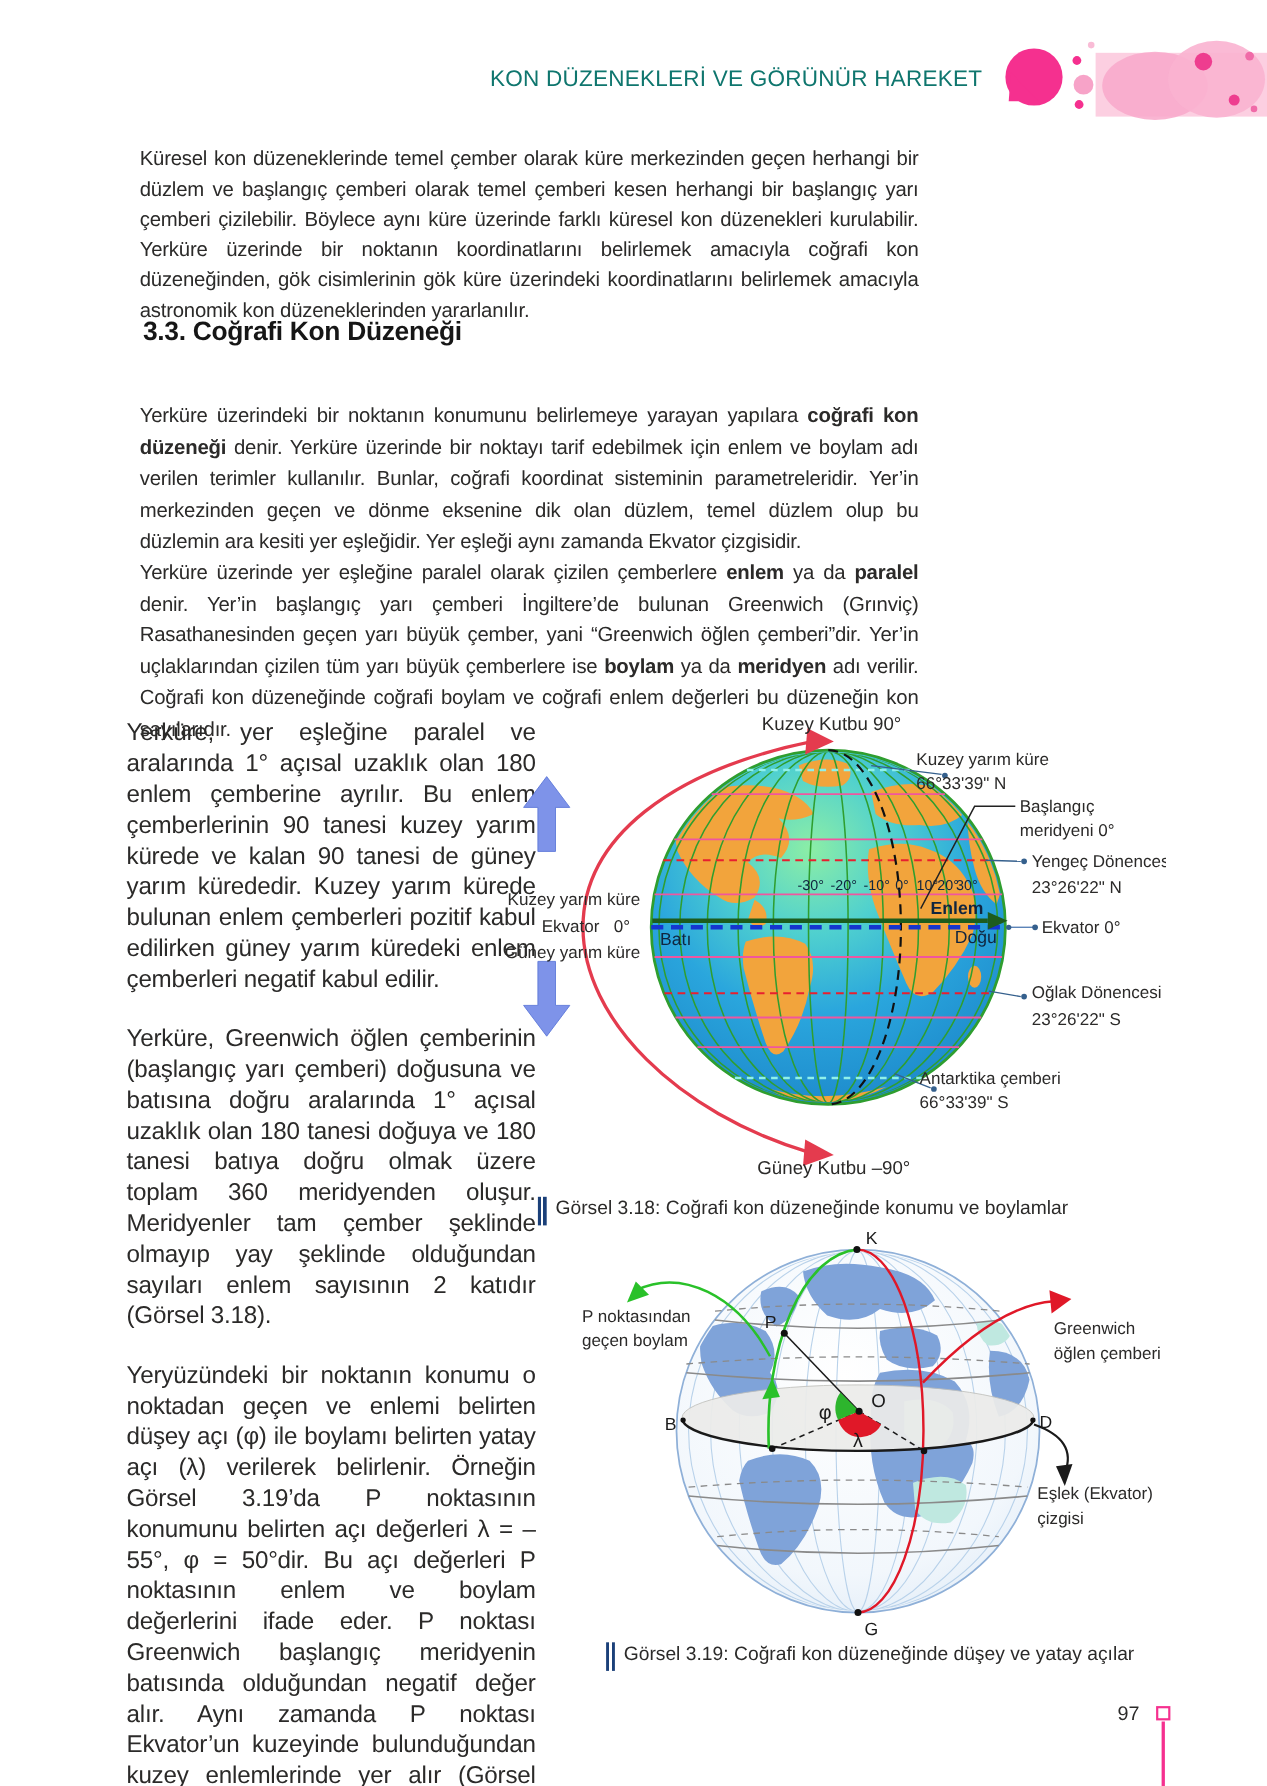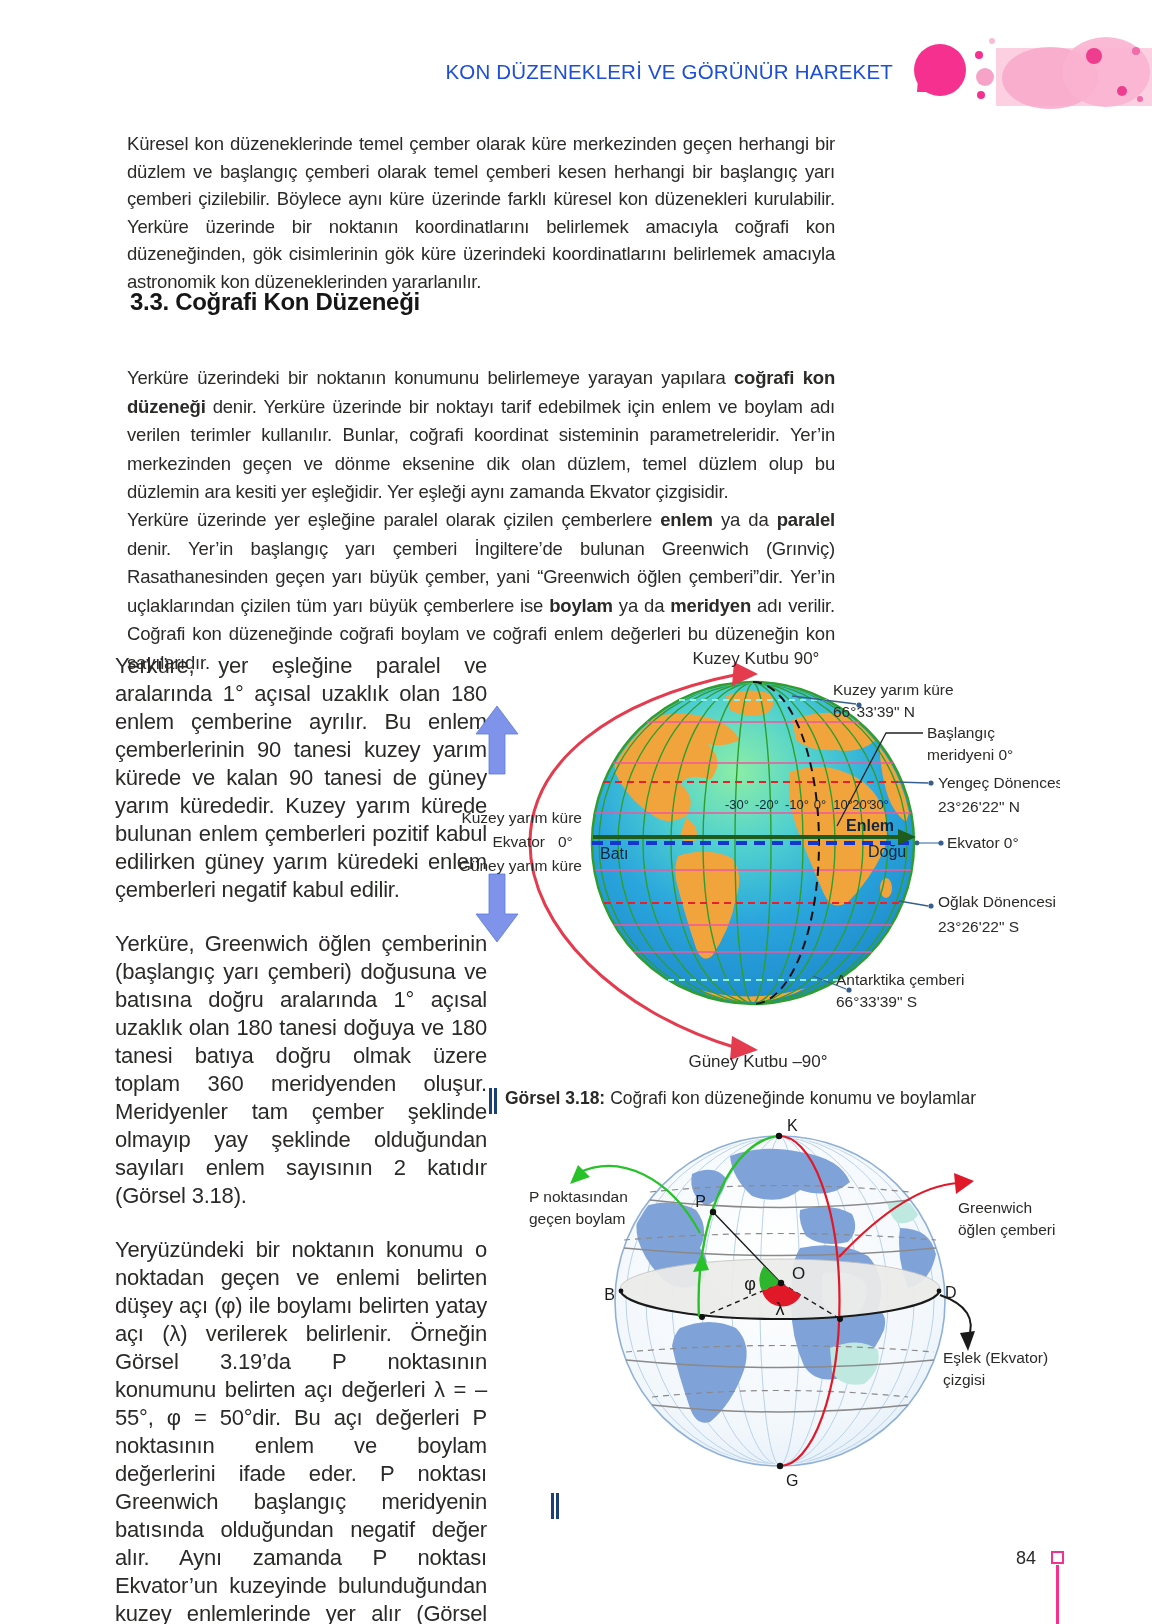--- a/index.html
+++ b/index.html
@@ -4,25 +4,25 @@
 <style>
   html,body{margin:0;padding:0;}
   body{width:1152px;height:1624px;position:relative;background:#ffffff;
        font-family:"Liberation Sans","DejaVu Sans",sans-serif;color:#2b2a29;
        -webkit-font-smoothing:antialiased;}
   .abs{position:absolute;}
   .para{text-align:justify;font-size:18.5px;line-height:27.5px;letter-spacing:-0.2px;margin:12px;}
   .leftpara{text-align:justify;font-size:22px;line-height:28px;letter-spacing:-0.2px;margin:0;}
   .leftpara + .leftpara{margin-top:26px;}
   h2.sec{margin:0;font-size:24px;font-weight:700;color:#161616;letter-spacing:-0.3px;}
-  .header-title{font-size:20.5px;font-weight:500;color:#1d4ed8;letter-spacing:0.2px;white-space:nowrap;}
+  .header-title{font-size:20.5px;font-weight:500;color:#0f766e;letter-spacing:0.2px;white-space:nowrap;}
   .caption{display:flex;align-items:flex-start;font-size:17.5px;line-height:22px;color:#2b2a29;}
   .caption .bar{flex:0 0 8px;height:26px;margin-right:8px;margin-top:1px;
       background:linear-gradient(90deg,#1b4079 0 3px,transparent 3px 5px,#1b4079 5px 8px);}
-  .caption b{font-weight:700;margin-right:5px;white-space:nowrap;}
+  .caption b{font-weight:400;margin-right:5px;white-space:nowrap;}
   .pagenum{font-size:18px;color:#2b2a29;}
   svg text{font-family:"Liberation Sans","DejaVu Sans",sans-serif;}
 </style>
 </head>
 <body>
 
 <div class="abs header-title" style="top:60px;right:259px;">KON DÜZENEKLERİ VE GÖRÜNÜR HAREKET</div>
 
 <svg class="abs" style="left:888px;top:28px;" width="264" height="84" viewBox="0 0 264 84" aria-hidden="true">
   <g>
@@ -316,17 +316,18 @@
     </g>
     <g>
       <text x="443" y="278">Eşlek (Ekvator)</text>
       <text x="443" y="300">çizgisi</text>
     </g>
   </g>
 </svg>
 
 <div class="abs caption" style="left:551px;top:1492px;width:560px;">
   <span class="bar"></span>
+  <span><b>Görsel 3.19:</b><span>Coğrafi kon düzeneğinde düşey ve yatay açılar</span></span>
 </div>
 
-<div class="abs pagenum" style="left:1016px;top:1548px;">84</div>
+<div class="abs pagenum" style="left:1016px;top:1548px;">97</div>
 <div class="abs" style="left:1051px;top:1551px;width:9px;height:9px;border:2.5px solid #f5308f;"></div>
 <div class="abs" style="left:1056px;top:1565px;width:3px;height:59px;background:#f5308f;"></div>
 
 </body></html>

